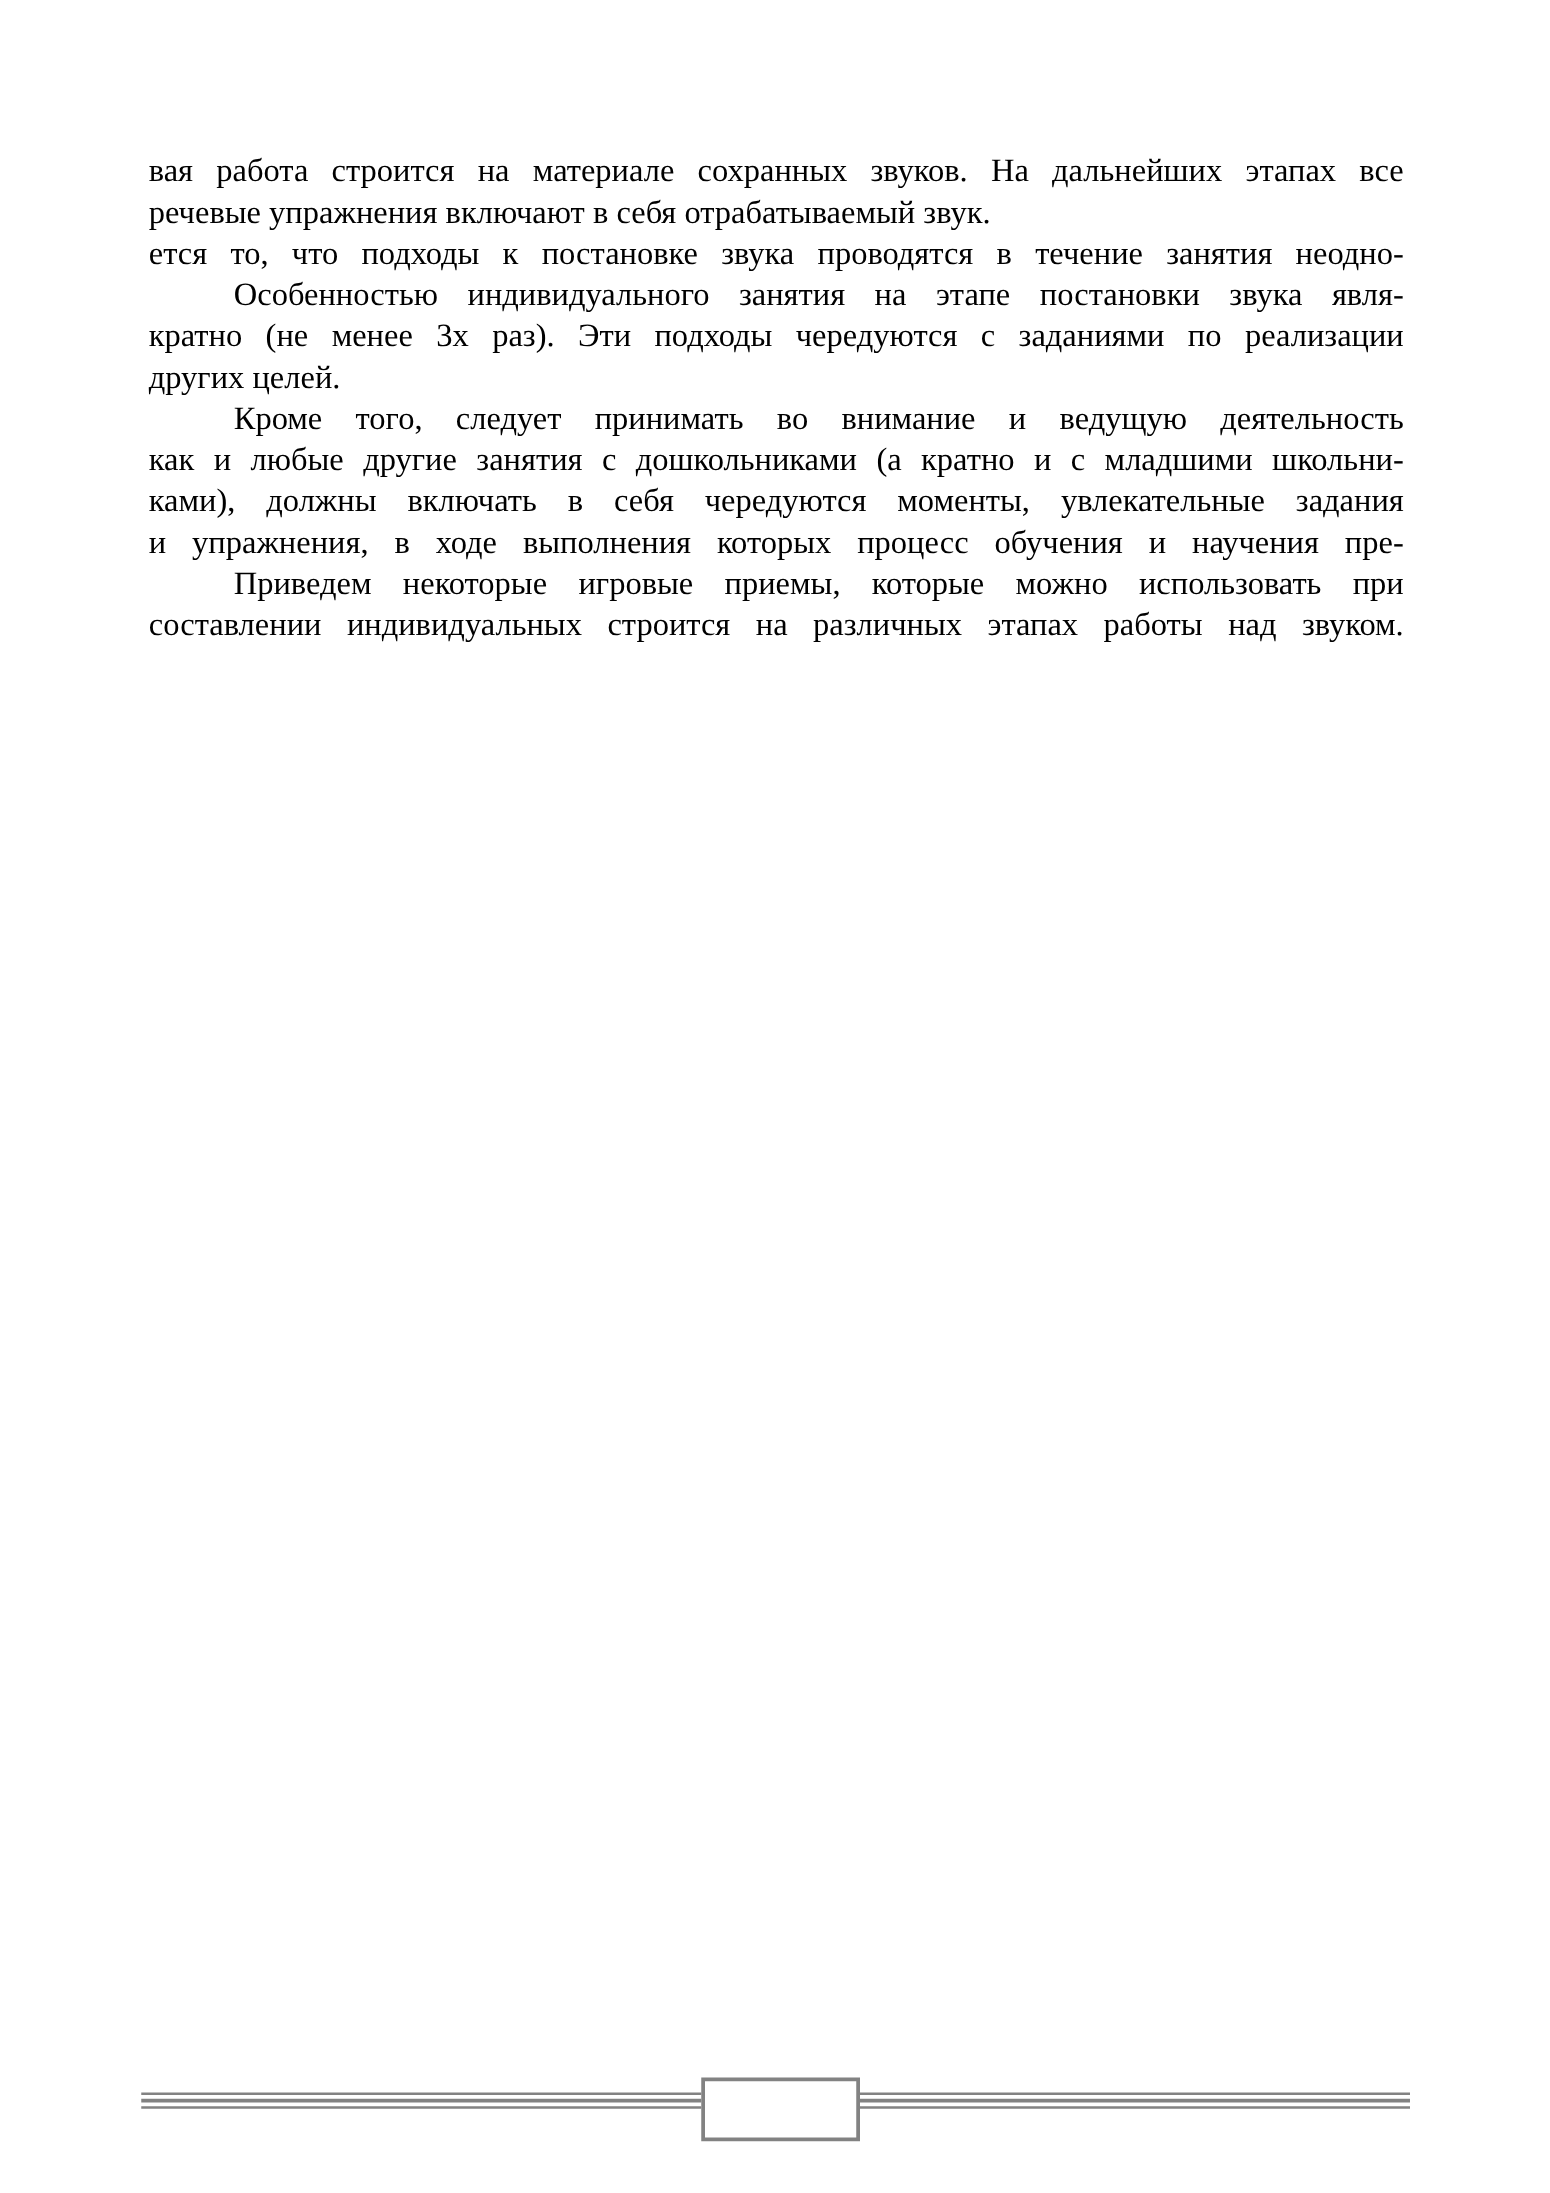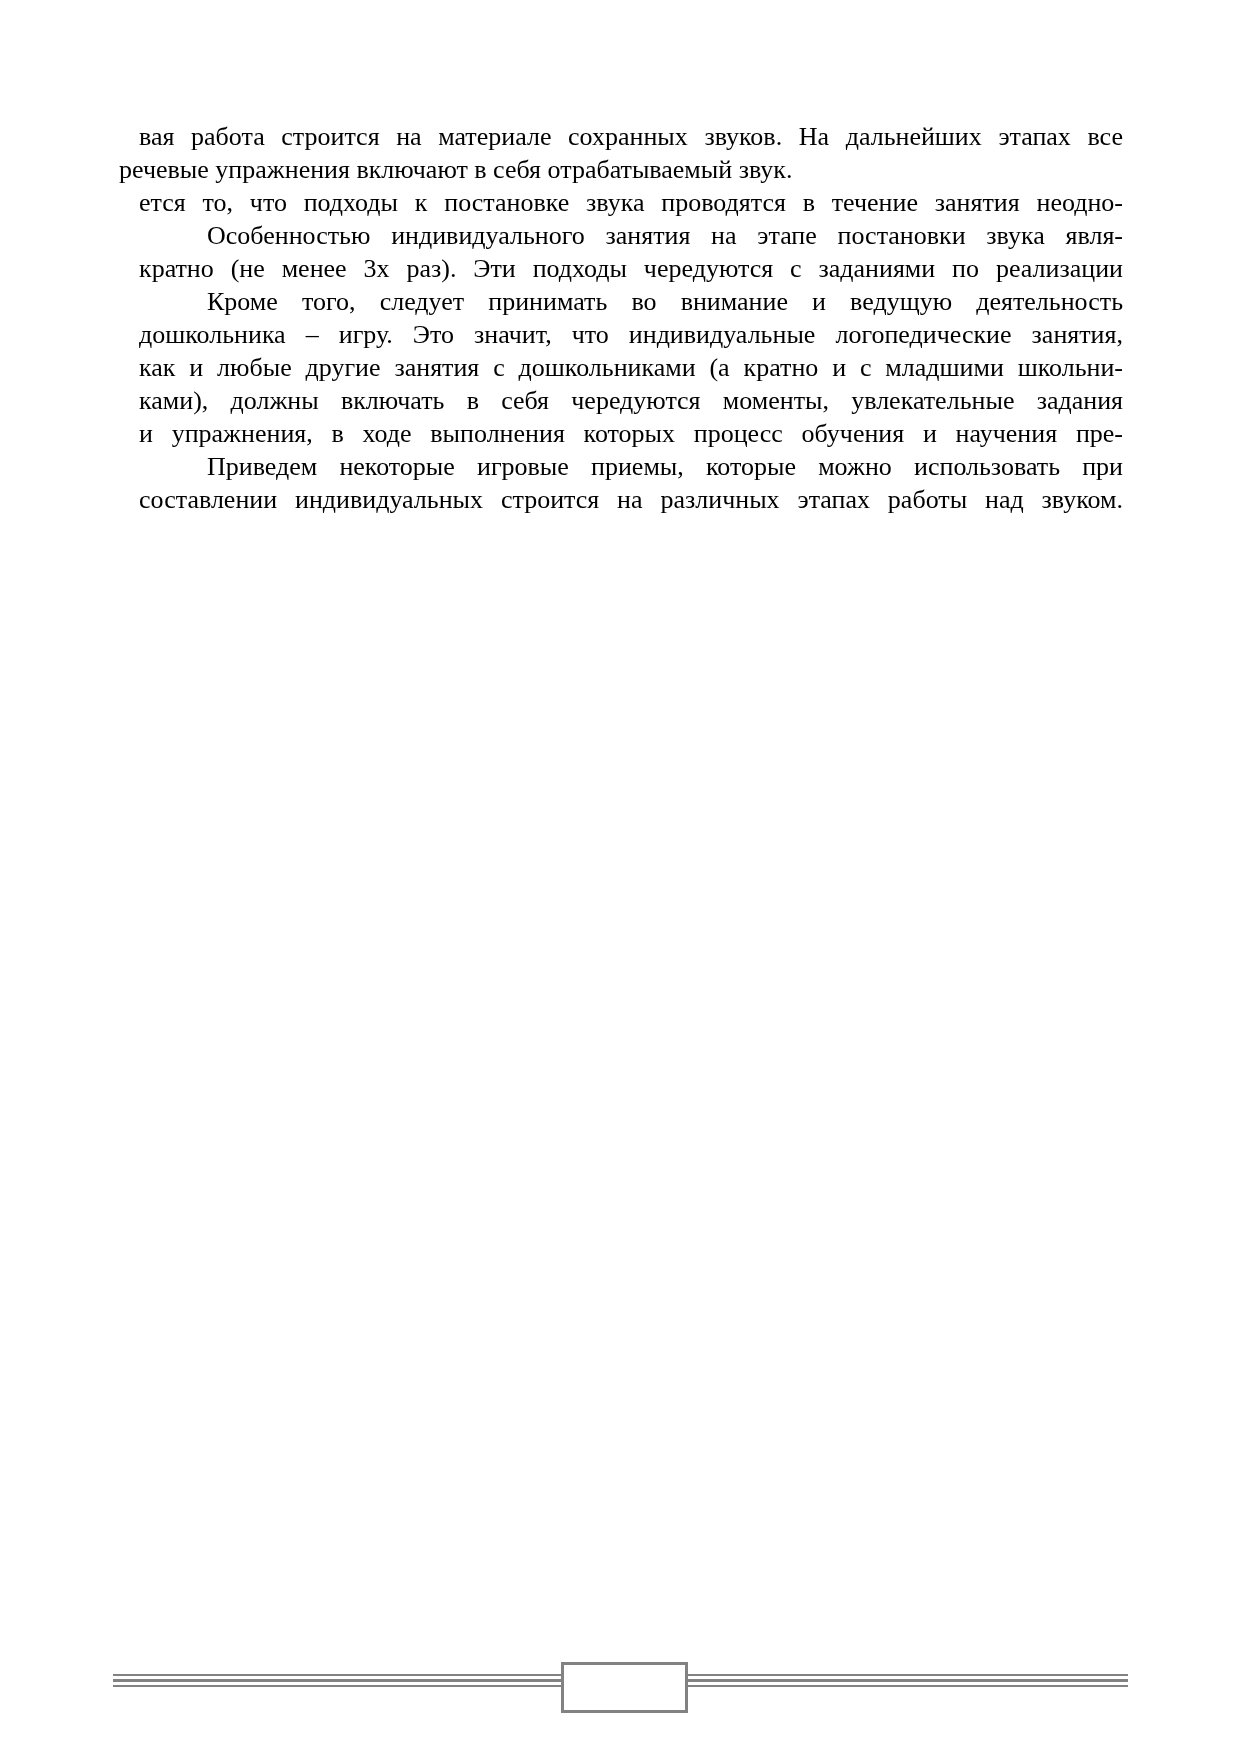--- a/index.html
+++ b/index.html
@@ -24,21 +24,20 @@
     line-height: 33px;
     color: #000000;
   }
   .line {
     text-align: justify;
     text-align-last: left;
     white-space: normal;
   }
   .line.just {
     text-align-last: justify;
-    margin-left: 20px;
   }
   .line.indent {
     text-indent: 68px;
   }
   
   .footer-rules {
     position: absolute;
     left: 113px;
     top: 1674px;
     width: 1015px;
@@ -72,22 +71,22 @@
 <body>
 
 <div class="page">
 
   <div class="text-block" id="text-block">
       <div class="line just">вая работа строится на материале сохранных звуков. На дальнейших этапах все</div>
       <div class="line">речевые упражнения включают в себя отрабатываемый звук.</div>
       <div class="line just">ется то, что подходы к постановке звука проводятся в течение занятия неодно-</div>
       <div class="line indent just">Особенностью индивидуального занятия на этапе постановки звука явля-</div>
       <div class="line just">кратно (не менее 3х раз). Эти подходы чередуются с заданиями по реализации</div>
+      <div class="line">других целей.</div>
       <div class="line indent just">Кроме того, следует принимать во внимание и ведущую деятельность</div>
-      <div class="line just">дошкольника – игру. Это значит, что индивидуальные логопедические занятия,</div>
       <div class="line just">как и любые другие занятия с дошкольниками (а кратно и с младшими школьни-</div>
       <div class="line just">ками), должны включать в себя чередуются моменты, увлекательные  задания</div>
       <div class="line just">и упражнения, в ходе выполнения которых процесс обучения и научения пре-</div>
       <div class="line indent just">Приведем некоторые игровые приемы, которые можно использовать при</div>
       <div class="line just">составлении индивидуальных строится на различных этапах работы над звуком.</div>
     </div>
 
   <div class="footer-rules">
     <div class="footer-rule r1"></div>
     <div class="footer-rule r2"></div>

